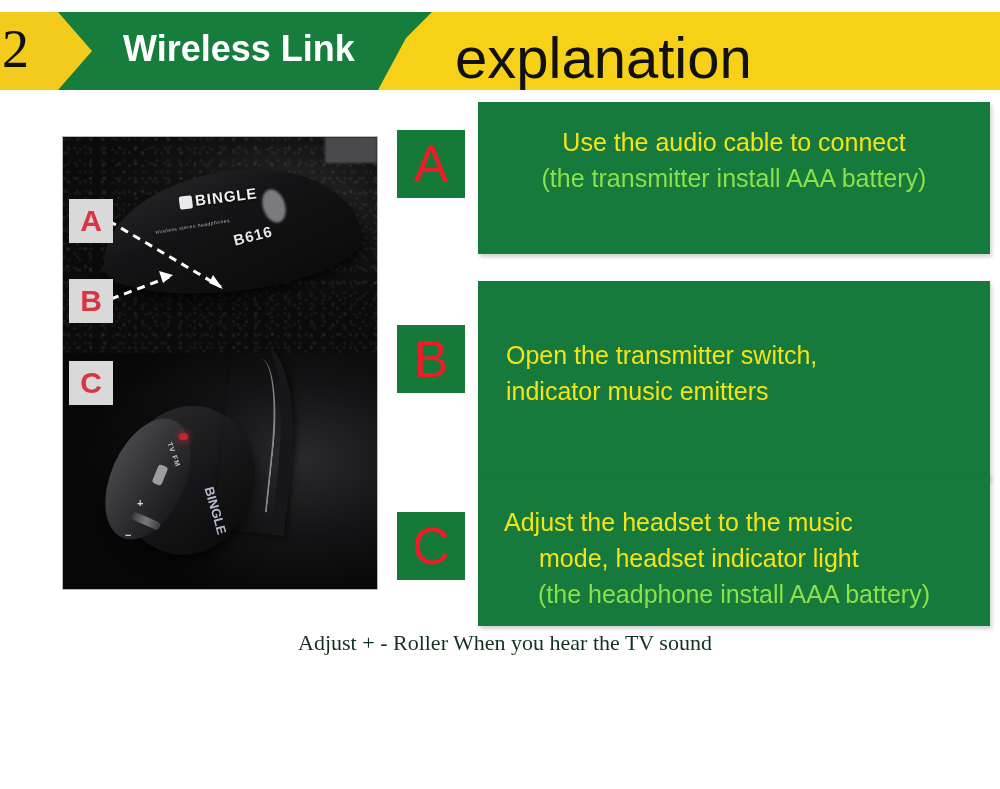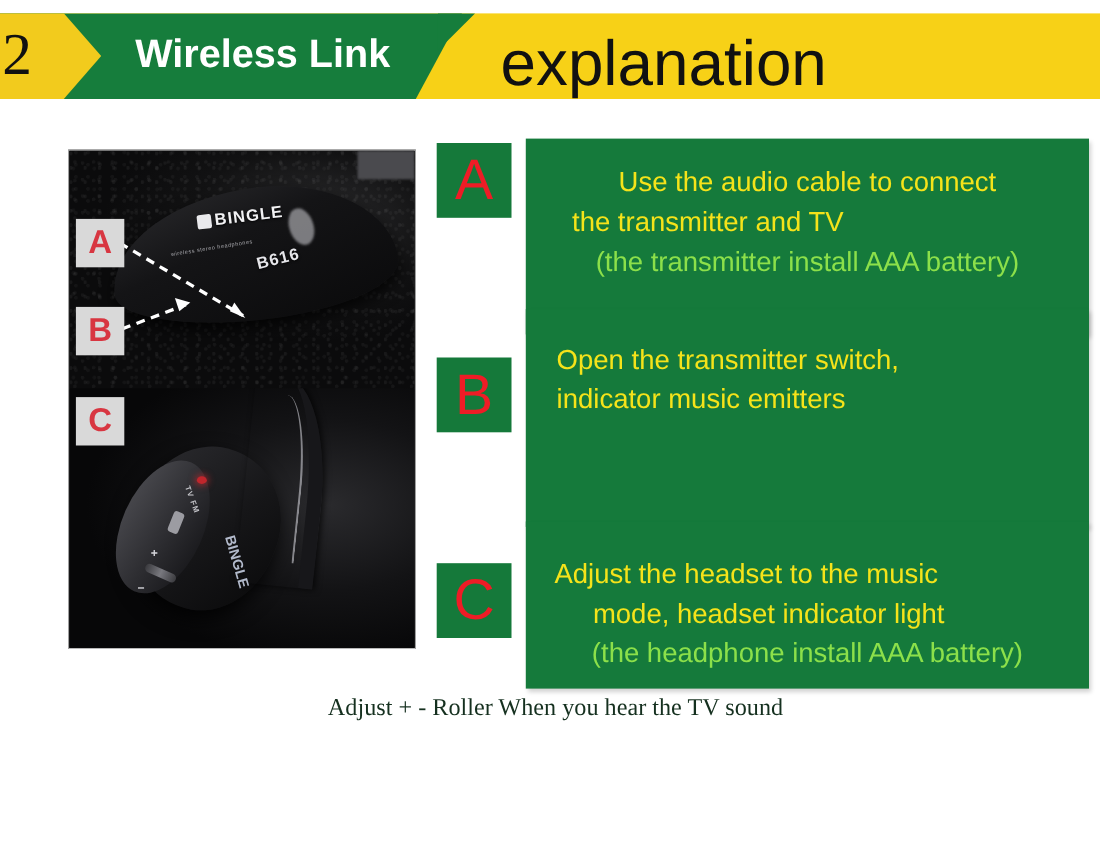--- a/index.html
+++ b/index.html
@@ -366,24 +366,24 @@
   .note-line.alt {
     color: #8ce04a;
   }
   .note-line.left {
     text-align: left;
     padding-left: 28px;
   }
 
   
   #badge-a { top: 130px; }
-  #box-a { top: 102px; height: 178px; padding-top: 22px; box-sizing: border-box; margin-top: 24px; }
+  #box-a { top: 102px; height: 152px; padding-top: 22px; box-sizing: border-box; }
   
   #badge-b { top: 325px; }
-  #box-b { top: 281px; height: 198px; padding-top: 28px; box-sizing: border-box; }
+  #box-b { top: 281px; height: 198px; padding-top: 56px; box-sizing: border-box; }
   
   #badge-c { top: 512px; }
   #box-c { top: 474px; height: 152px; padding-top: 30px; box-sizing: border-box; }
 
   .footer-note {
     position: absolute;
     left: 0;
     top: 630px;
     width: 1000px;
     text-align: center;
@@ -445,21 +445,20 @@
     <div class="hp-plus" style="left:74px; top:144px;">+</div>
     <div class="hp-minus" style="left:62px; top:176px;">−</div>
 
     <div class="photo-badge" style="left:6px; top:8px;">C</div>
   </div>
 </div>
 
 <div class="letter-badge" id="badge-a">A</div>
 <div class="note-box" id="box-a">
   <div class="note-line">Use the audio cable to connect</div>
-  <div class="note-line left" style="padding-left:42px;">the transmitter and TV</div>
   <div class="note-line alt">(the transmitter install AAA battery)</div>
 </div>
 
 <div class="letter-badge" id="badge-b">B</div>
 <div class="note-box" id="box-b">
   <div class="note-line left">Open the transmitter switch,</div>
   <div class="note-line left">indicator music emitters</div>
 </div>
 
 <div class="letter-badge" id="badge-c">C</div>

